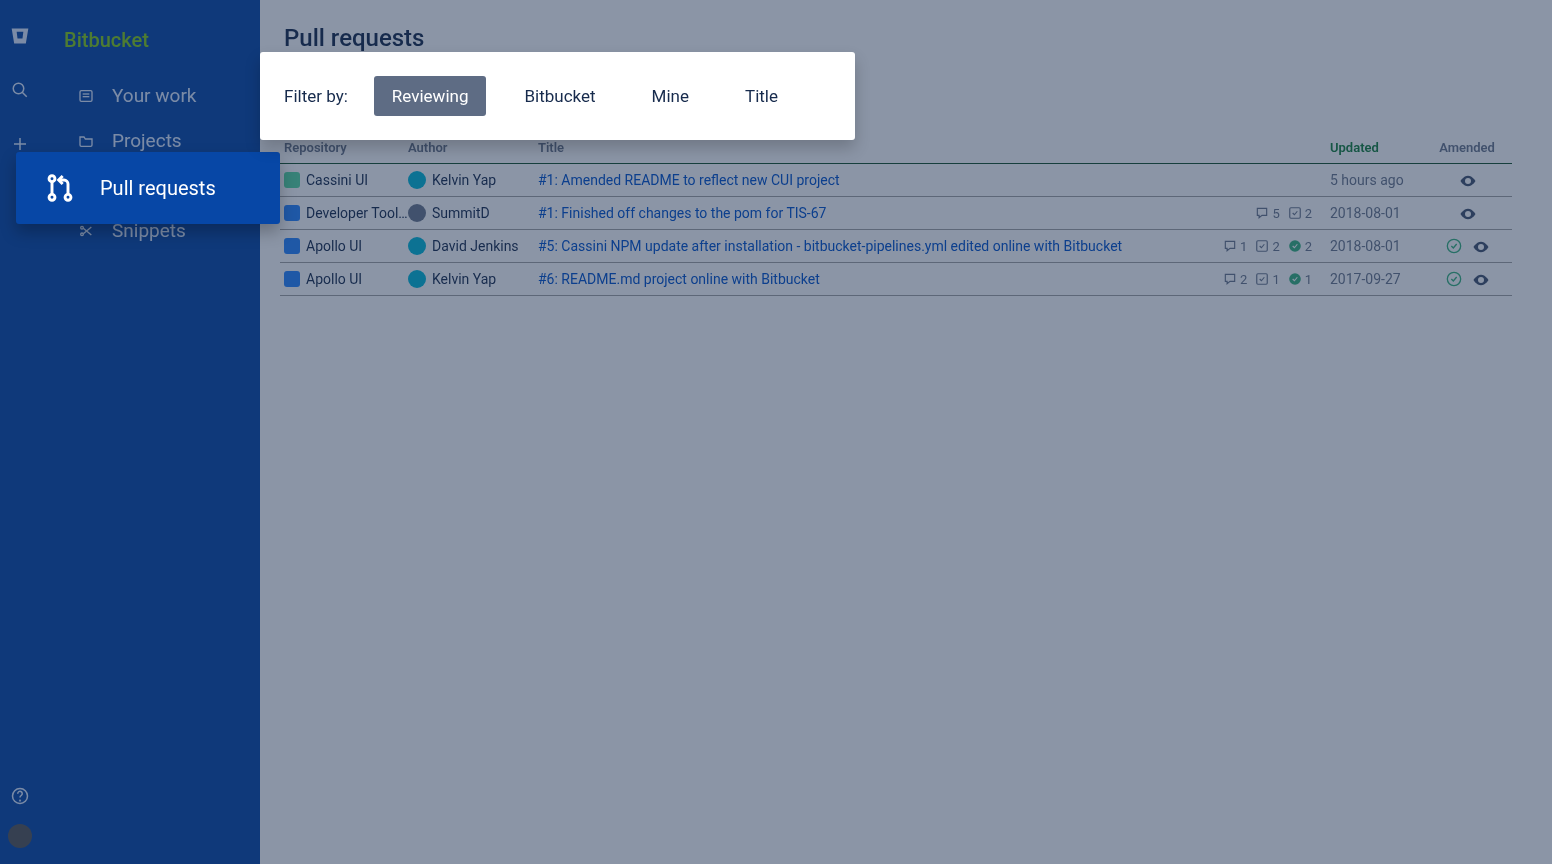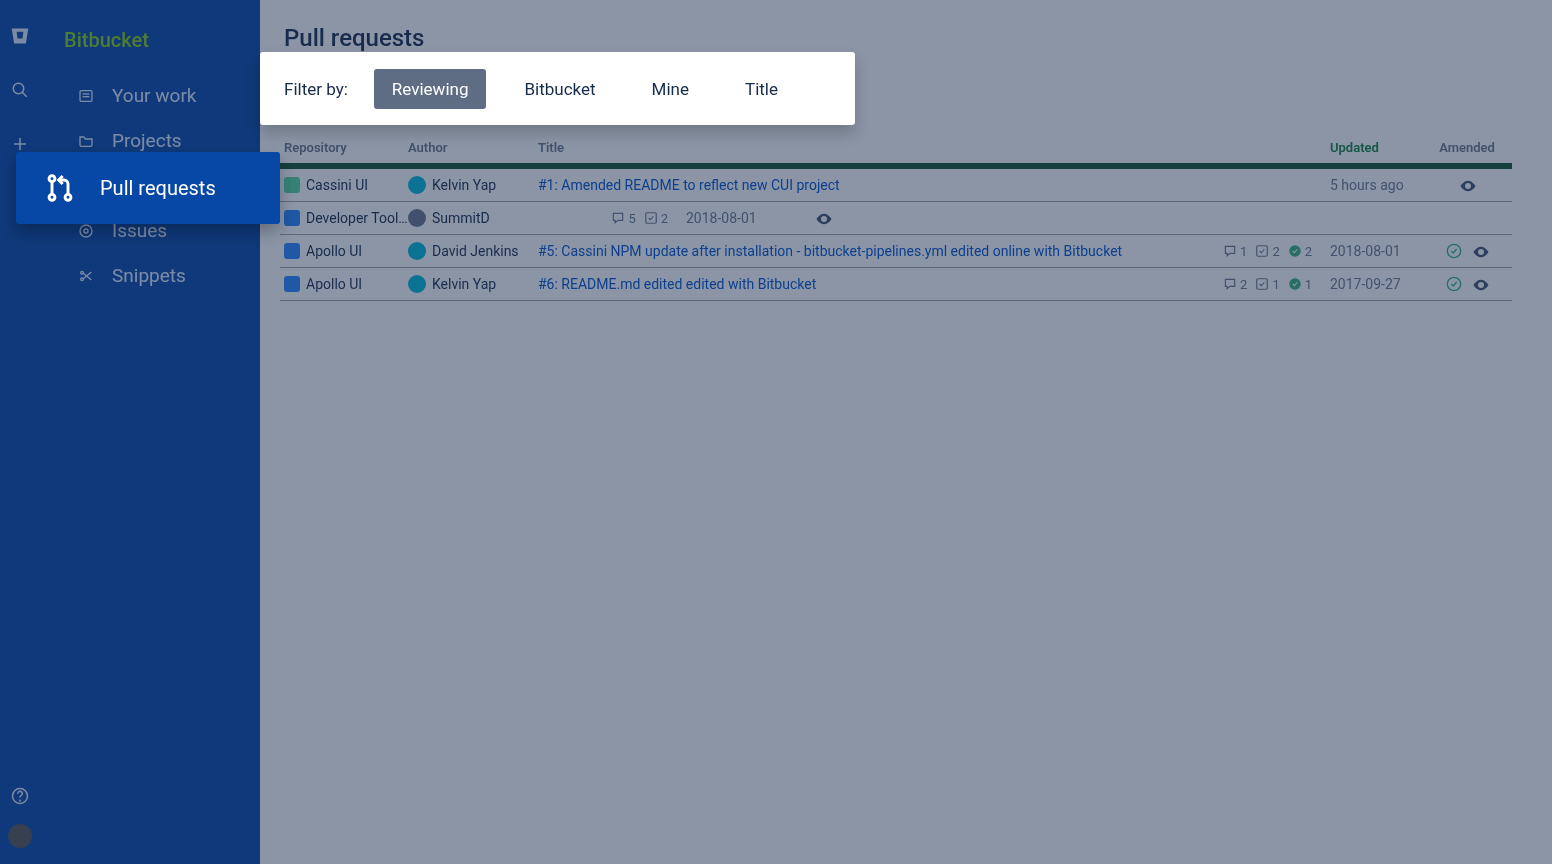--- a/index.html
+++ b/index.html
@@ -138,21 +138,21 @@
       padding-left: 4px;
       margin-bottom: 20px;
     }
     
     
     .filter-bar {
       position: absolute;
       left: 260px;
       top: 52px;
       width: 595px;
-      height: 73px;
+      height: 88px;
       background: #fff;
       z-index: 10;
       display: flex;
       align-items: center;
       padding: 0 24px;
       gap: 20px;
       box-shadow: 0 8px 16px rgba(0,0,0,0.2);
       border-radius: 3px;
     }
     .filter-label {
@@ -176,21 +176,21 @@
     .table {
       margin-top: 80px;
       margin-right: 40px;
     }
     .table-header {
       display: flex;
       padding: 8px 0;
       color: #6B778C;
       font-size: 13px;
       font-weight: 600;
-      border-bottom: 6px solid #14532d;
+      border-bottom: 1px solid #14532d;
     }
     .table-row {
       display: flex;
       align-items: center;
       padding: 7px 0;
       border-bottom: 1px solid #a3a3a3;
       font-size: 14px;
       color: #172B4D;
     }
     .col-repo { width: 128px; display: flex; align-items: center; gap: 6px; padding-left: 4px;}
@@ -299,29 +299,20 @@
           <circle cx="6" cy="18" r="2"></circle>
           <circle cx="18" cy="18" r="2"></circle>
           <path d="M6 8v8M18 16V9a3 3 0 00-3-3h-3"></path>
         </svg>
       </span>
     <span>Pull requests</span>
   </div>
   <div class="sidebar-item">
     <span class="sb-icon">
         <svg width="16" height="16" viewBox="0 0 24 24" fill="none" stroke="currentColor" stroke-width="2">
-          <circle cx="12" cy="12" r="9"></circle>
-          <circle cx="12" cy="12" r="3"></circle>
-        </svg>
-      </span>
-    <span>Issues</span>
-  </div>
-  <div class="sidebar-item">
-    <span class="sb-icon">
-        <svg width="16" height="16" viewBox="0 0 24 24" fill="none" stroke="currentColor" stroke-width="2">
           <circle cx="6" cy="7" r="2"></circle>
           <circle cx="6" cy="17" r="2"></circle>
           <line x1="8" y1="8" x2="20" y2="18"></line>
           <line x1="8" y1="16" x2="20" y2="6"></line>
         </svg>
       </span>
     <span>Snippets</span>
   </div>
 </div>
 
@@ -361,20 +352,21 @@
   </div>
         <div class="table-row">
     <div class="col-repo">
       <span class="repo-avatar bg-blue"></span>
       <span class="repo-name">Developer Tool…</span>
     </div>
     <div class="col-author">
       <span class="author-avatar bg-gray"></span>
       <span>SummitD</span>
     </div>
+    <div class="col-title">#1: Finished off changes to the pom for TIS-67</div>
     <div class="col-stats">
             <span class="stat-item">
               <svg width="14" height="14" viewBox="0 0 24 24" fill="none" stroke="currentColor" stroke-width="2">
                 <path d="M4 4h16v12H12l-5 4v-4H4V4z"></path>
               </svg>
               <span>5</span>
             </span>
             <span class="stat-item">
               <svg width="14" height="14" viewBox="0 0 24 24" fill="none" stroke="currentColor" stroke-width="2">
                 <rect x="3" y="3" width="18" height="18" rx="2"></rect>
@@ -443,21 +435,21 @@
   </div>
         <div class="table-row">
     <div class="col-repo">
       <span class="repo-avatar bg-blue"></span>
       <span class="repo-name">Apollo UI</span>
     </div>
     <div class="col-author">
       <span class="author-avatar bg-teal"></span>
       <span>Kelvin Yap</span>
     </div>
-    <div class="col-title">#6: README.md edited edited with Bitbucket</div>
+    <div class="col-title">#6: README.md project online with Bitbucket</div>
     <div class="col-stats">
             <span class="stat-item">
               <svg width="14" height="14" viewBox="0 0 24 24" fill="none" stroke="currentColor" stroke-width="2">
                 <path d="M4 4h16v12H12l-5 4v-4H4V4z"></path>
               </svg>
               <span>2</span>
             </span>
             <span class="stat-item">
               <svg width="14" height="14" viewBox="0 0 24 24" fill="none" stroke="currentColor" stroke-width="2">
                 <rect x="3" y="3" width="18" height="18" rx="2"></rect>

